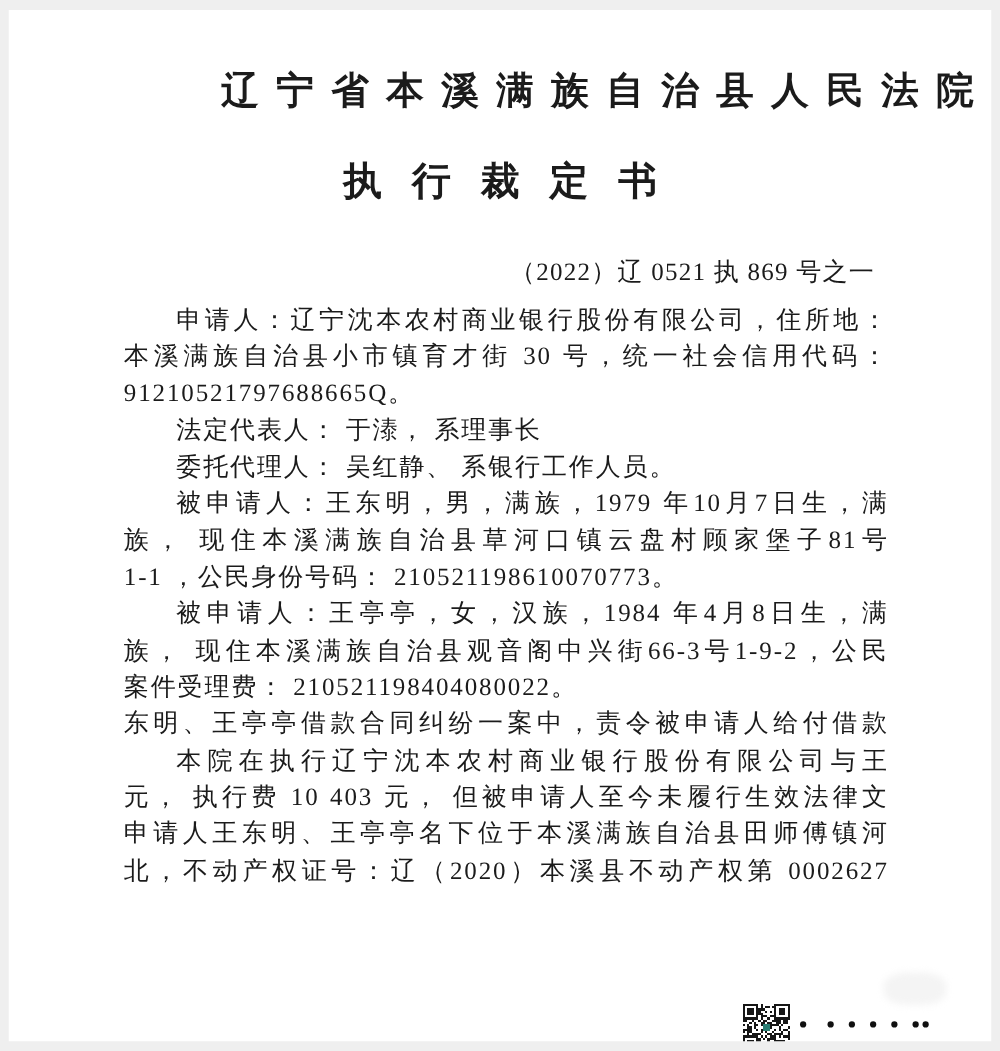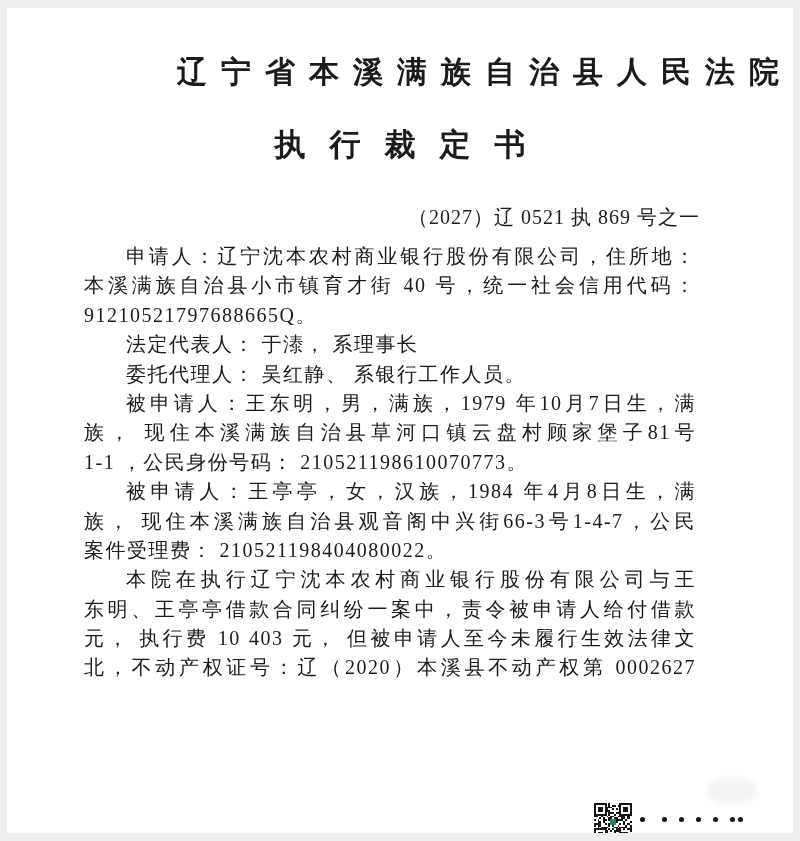--- a/index.html
+++ b/index.html
@@ -41,21 +41,21 @@
     white-space: nowrap;
   }
   .case-number {
     position: absolute;
     top: 196px; right: 93px;
     font-size: 20px;
     letter-spacing: 1px;
   }
   .doc-body {
     position: absolute;
-    left: 77px; top: 234px;
+    left: 92px; top: 234px;
     width: 612px;
   }
   .line {
     height: 29.4px;
     line-height: 29.4px;
     font-size: 20px;
     letter-spacing: 1.5px;
     overflow: hidden;
     white-space: nowrap;
   }
@@ -89,37 +89,38 @@
 </style>
 </head>
 <body>
 
 <div class="page">
 
   <h1 class="court-name">辽宁省本溪满族自治县人民法院</h1>
 
   <h2 class="doc-title">执行裁定书</h2>
 
-  <div class="case-number">（2027）辽 0521 执 869 号之一</div>
+  <div class="case-number">（2022）辽 0521 执 869 号之一</div>
 
   <div class="doc-body" id="body-lines">
       <div class="line j ind">申请人：辽宁沈本农村商业银行股份有限公司，住所地：</div>
-      <div class="line j">本溪满族自治县小市镇育才街 40 号，统一社会信用代码：</div>
+      <div class="line j">本溪满族自治县小市镇育才街 30 号，统一社会信用代码：</div>
       <div class="line">91210521797688665Q。</div>
       <div class="line ind">法定代表人： 于溙， 系理事长</div>
       <div class="line ind">委托代理人： 吴红静、 系银行工作人员。</div>
       <div class="line j ind">被申请人：王东明，男，满族，1979 年10月7日生，满</div>
       <div class="line j">族， 现住本溪满族自治县草河口镇云盘村顾家堡子81号</div>
       <div class="line">1-1 ，公民身份号码： 210521198610070773。</div>
       <div class="line j ind">被申请人：王亭亭，女，汉族，1984 年4月8日生，满</div>
-      <div class="line j">族， 现住本溪满族自治县观音阁中兴街66-3号1-4-7，公民</div>
+      <div class="line j">族， 现住本溪满族自治县观音阁中兴街66-3号1-9-2，公民</div>
       <div class="line">案件受理费： 210521198404080022。</div>
+      <div class="line j">东明、王亭亭借款合同纠纷一案中，责令被申请人给付借款</div>
       <div class="line j ind">本院在执行辽宁沈本农村商业银行股份有限公司与王</div>
-      <div class="line j">东明、王亭亭借款合同纠纷一案中，责令被申请人给付借款</div>
       <div class="line j">元， 执行费 10 403 元， 但被申请人至今未履行生效法律文</div>
+      <div class="line j">申请人王东明、王亭亭名下位于本溪满族自治县田师傅镇河</div>
       <div class="line j">北，不动产权证号：辽（2020）本溪县不动产权第 0002627</div>
     </div>
 
   <div class="smudge"></div>
 
   <svg class="qr" id="qr-svg" viewBox="0 0 21 21" shape-rendering="crispEdges">
       <rect x="0" y="0" width="1" height="1" fill="#161616"></rect>
       <rect x="1" y="0" width="1" height="1" fill="#161616"></rect>
       <rect x="2" y="0" width="1" height="1" fill="#161616"></rect>
       <rect x="3" y="0" width="1" height="1" fill="#161616"></rect>

